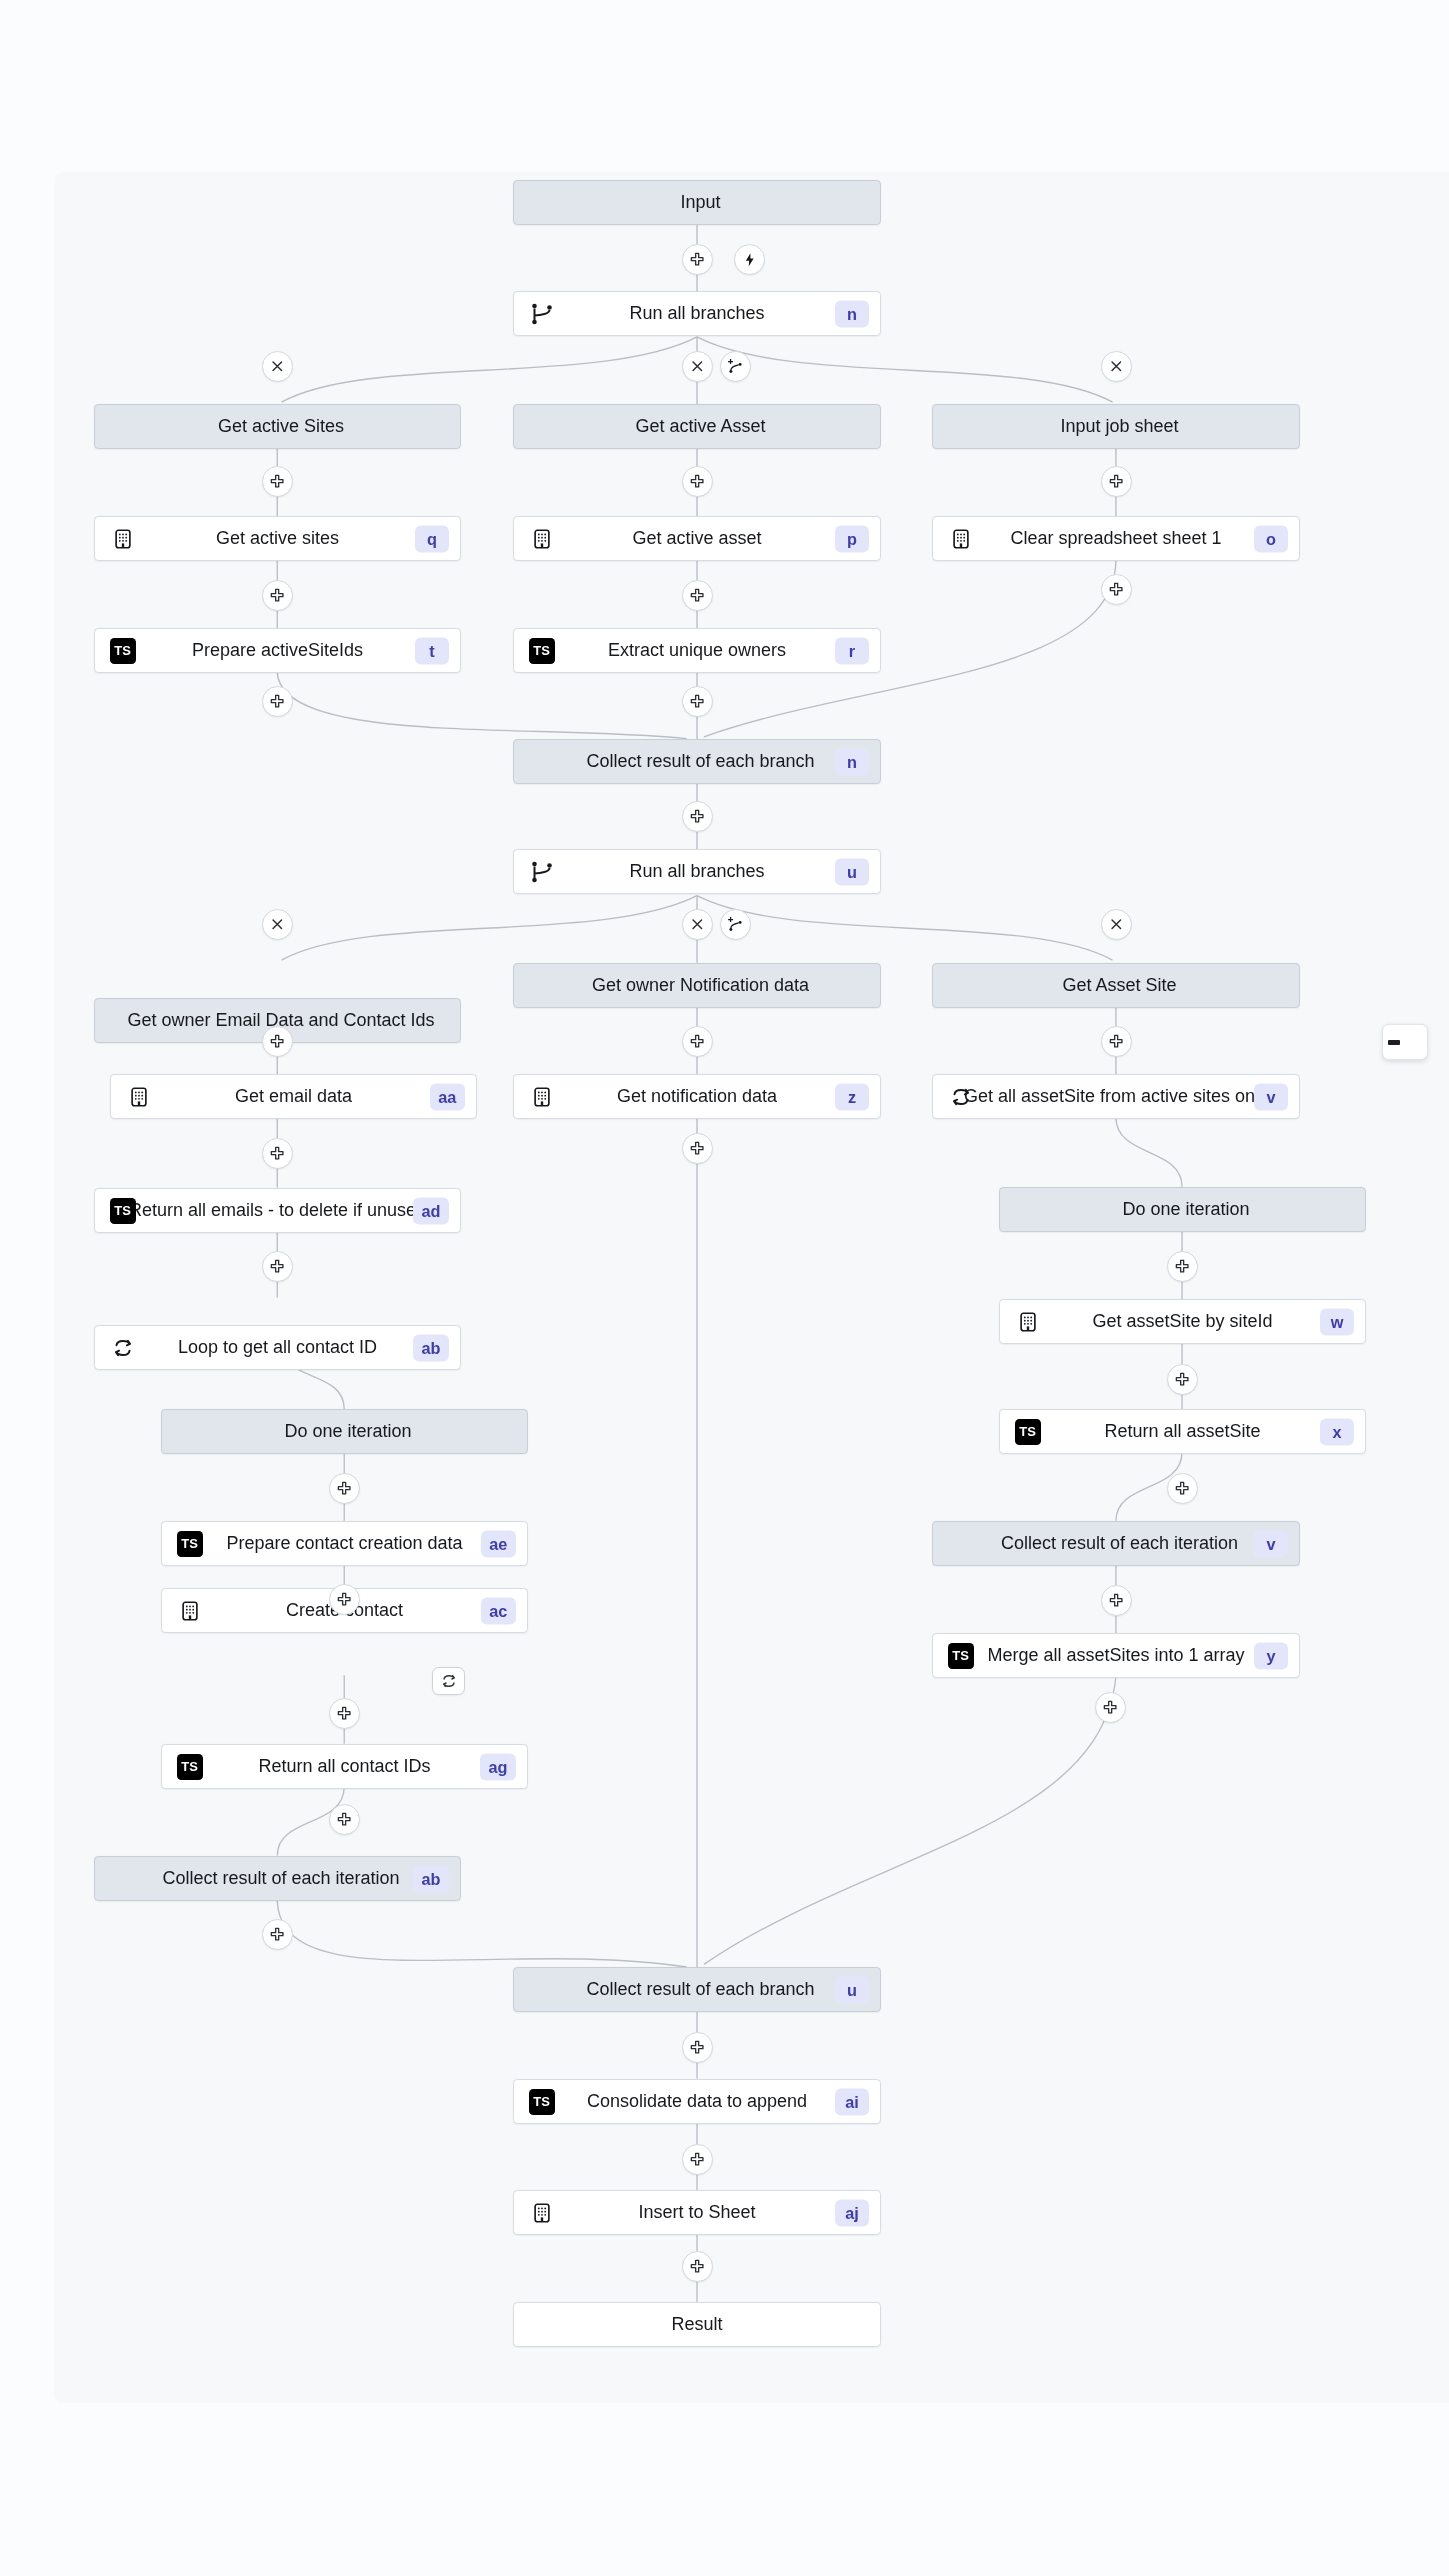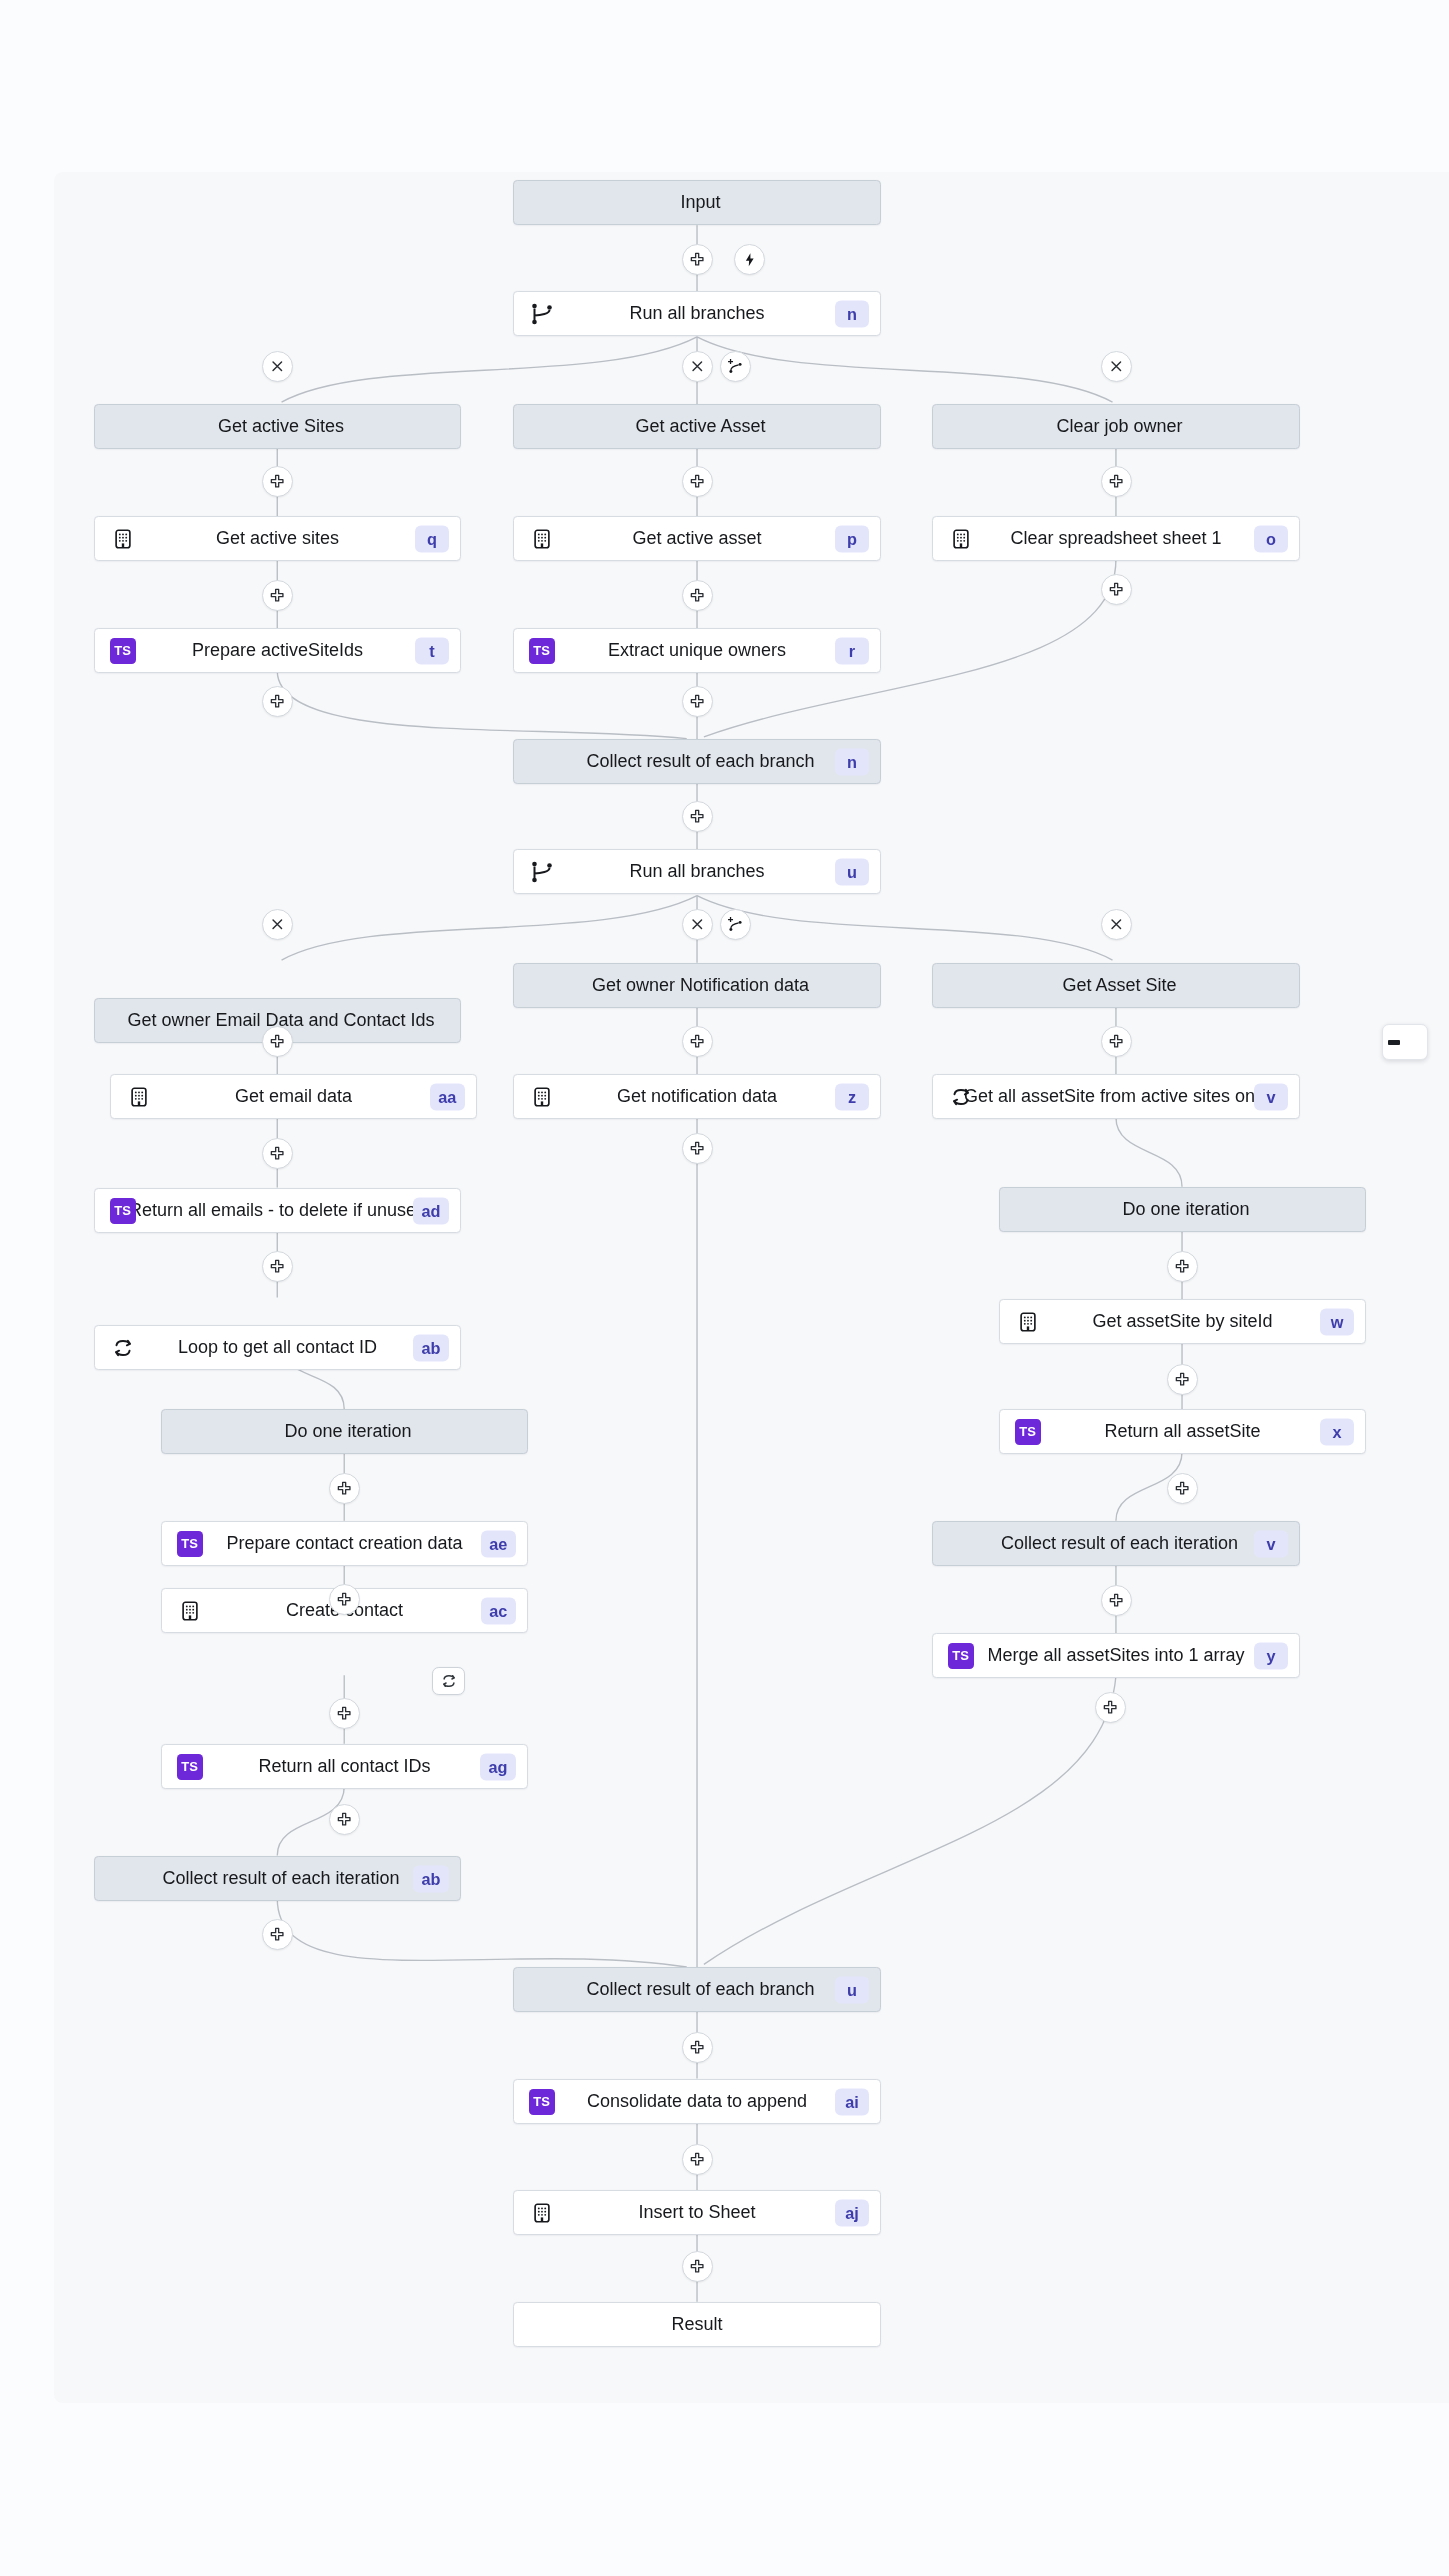--- a/index.html
+++ b/index.html
@@ -22,21 +22,21 @@
     cursor:pointer;
   }
   .node.header { background:#e1e6ec; border-color:#c6ced6;padding-left:7px; }
   .node .label { font-size:18px; color:#17191c; white-space:nowrap; }
   .node .icon {
     position:absolute; left:14.6px; top:50%; transform:translateY(-50%);
     width:26px; height:26px; display:flex; align-items:center; justify-content:center;
   }
   .ts-ic {
     position:absolute; left:14.6px; top:50%; transform:translateY(-50%);
-    width:26px; height:26px; border-radius:4.3px; background:#6d28d9;
+    width:26px; height:26px; border-radius:4.3px; background:#000000;
     color:#ffffff; font-weight:700; font-size:13px;
     display:flex; align-items:center; justify-content:center;
   }
   .badge {
     position:absolute; right:11px; top:50%; transform:translateY(-50%);
     min-width:34px; height:27px; padding:0 8.6px; border-radius:6px;
     background:#e3e6fb; color:#3e3dab; font-weight:700; font-size:16.3px;
     display:flex; align-items:center; justify-content:center;
   }
   .circle {
@@ -120,21 +120,21 @@
       <span class="label">Run all branches</span>
       <span class="badge">n</span>
     </div>
     <div class="node header" style="left: 94px; top: 404px; width: 367px;">
       <span class="label">Get active Sites</span>
     </div>
     <div class="node header" style="left: 513px; top: 404px; width: 368px;">
       <span class="label">Get active Asset</span>
     </div>
     <div class="node header" style="left: 932px; top: 404px; width: 368px;">
-      <span class="label">Clear job owner</span>
+      <span class="label">Input job sheet</span>
     </div>
     <div class="node" style="left: 94px; top: 516px; width: 367px;">
       <span class="icon">
         <svg width="22" height="22" viewBox="0 0 24 24">
           <rect x="4.5" y="2.5" width="15" height="19" rx="2.5" stroke="#17191c" stroke-width="1.8" fill="none"></rect>
           <g fill="#17191c">
             <circle cx="8.5" cy="7" r="1"></circle>
             <circle cx="12" cy="7" r="1"></circle>
             <circle cx="15.5" cy="7" r="1"></circle>
             <circle cx="8.5" cy="10.5" r="1"></circle>

